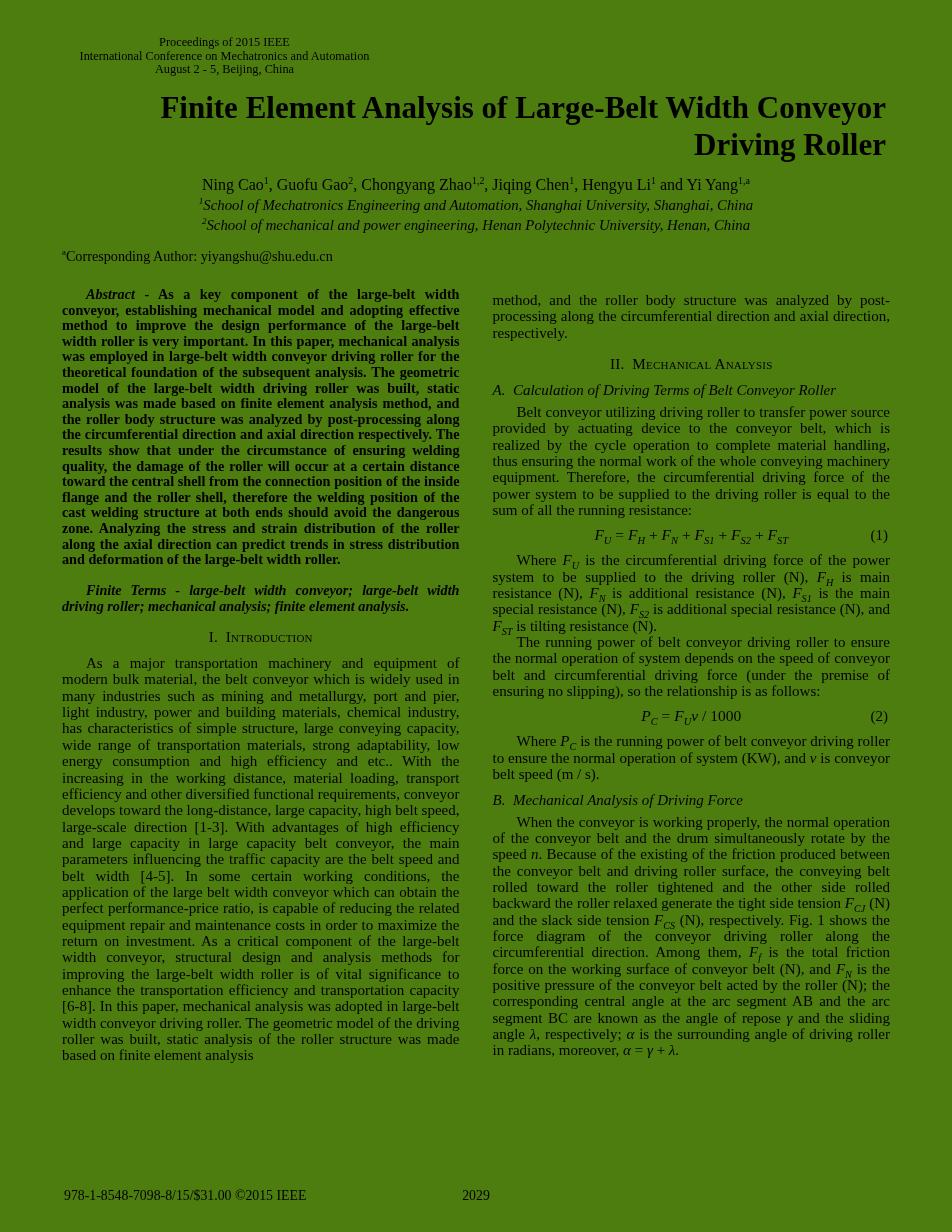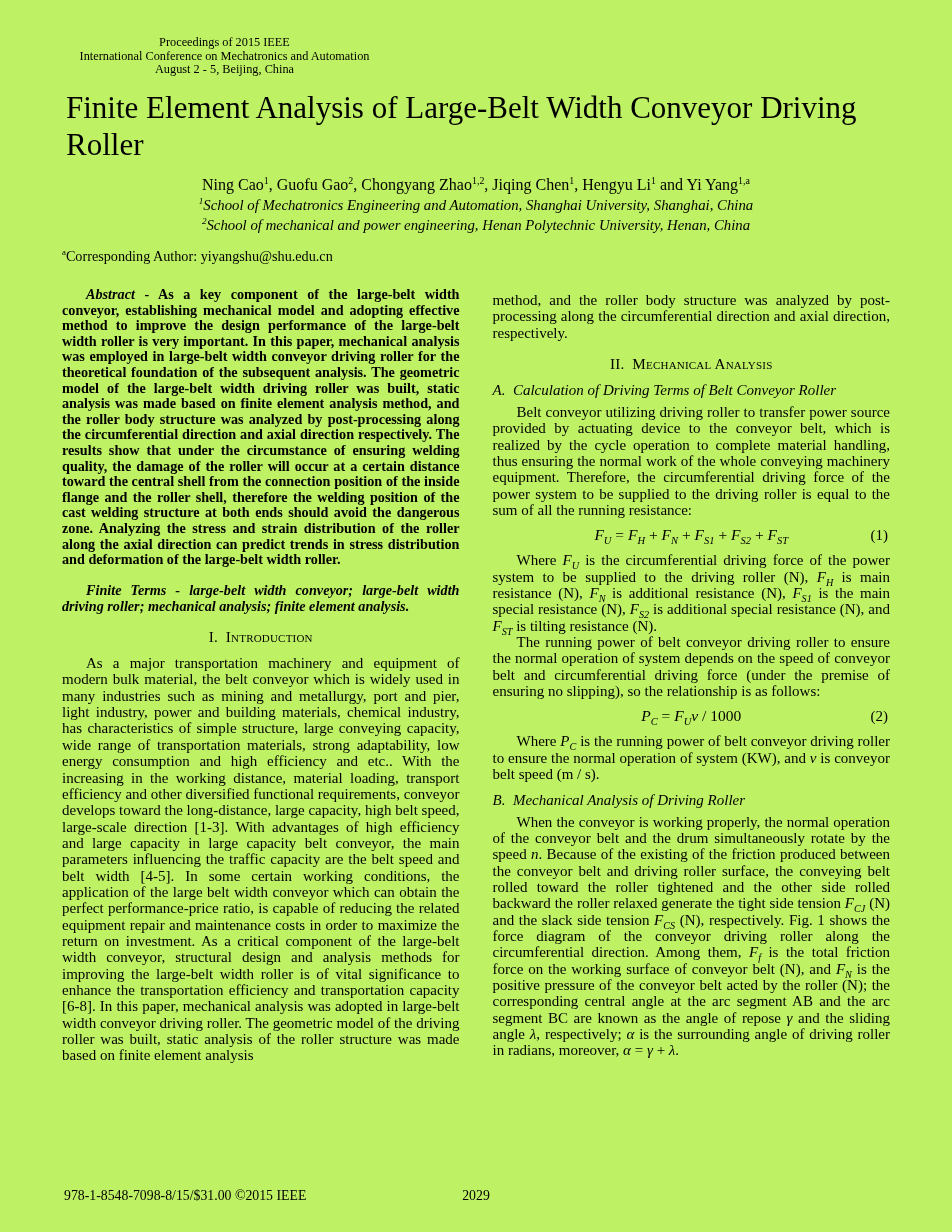--- a/index.html
+++ b/index.html
@@ -2,39 +2,39 @@
 <html><head>
 <meta charset="utf-8">
 <style>
   * { box-sizing: border-box; }
   html, body { margin: 0; padding: 0; background: #ffffff; }
   .page {
     position: relative;
     width: 952px;
     height: 1232px;
     margin: 0 auto;
-    background: #bef264;
+    background: #4d7c0f;
     color: #000000;
     font-family: "Liberation Serif", serif;
     overflow: hidden;
     padding: 36px 62px 0 62px;
   }
   .conf-header {
     width: 305px;
     margin-left: 10px;
     text-align: center;
     font-size: 12.3px;
     line-height: 1.1;
   }
   .title {
     margin: 12px auto 0 auto;
     width: 820px;
-    text-align: left;
+    text-align: right;
     font-size: 31px;
-    font-weight: 400;
+    font-weight: 700;
     line-height: 1.2;
   }
   .authors {
     margin-top: 13px;
     text-align: center;
     font-size: 16px;
   }
   .affil {
     margin-top: 3px;
     text-align: center;
@@ -151,21 +151,21 @@
         <span class="eq-body"><i>F<sub>U</sub></i> = <i>F<sub>H</sub></i> + <i>F<sub>N</sub></i> + <i>F<sub>S1</sub></i> + <i>F<sub>S2</sub></i> + <i>F<sub>ST</sub></i></span>
         <span class="eq-num">(1)</span>
       </div>
       <p class="body-para">Where <i>F<sub>U</sub></i> is the circumferential driving force of the power system to be supplied to the driving roller (N), <i>F<sub>H</sub></i> is main resistance (N), <i>F<sub>N</sub></i> is additional resistance (N), <i>F<sub>S1</sub></i> is the main special resistance (N), <i>F<sub>S2</sub></i> is additional special resistance (N), and <i>F<sub>ST</sub></i> is tilting resistance (N).</p>
       <p class="body-para">The running power of belt conveyor driving roller to ensure the normal operation of system depends on the speed of conveyor belt and circumferential driving force (under the premise of ensuring no slipping), so the relationship is as follows:</p>
       <div class="equation">
         <span class="eq-body"><i>P<sub>C</sub></i> = <i>F<sub>U</sub></i><i>ν</i> / 1000</span>
         <span class="eq-num">(2)</span>
       </div>
       <p class="body-para">Where <i>P<sub>C</sub></i> is the running power of belt conveyor driving roller to ensure the normal operation of system (KW), and <i>ν</i> is conveyor belt speed (m / s).</p>
-      <h3 class="sub-heading">B. Mechanical Analysis of Driving Roller</h3>
+      <h3 class="sub-heading">B. Mechanical Analysis of Driving Force</h3>
       <p class="body-para">When the conveyor is working properly, the normal operation of the conveyor belt and the drum simultaneously rotate by the speed <i>n</i>. Because of the existing of the friction produced between the conveyor belt and driving roller surface, the conveying belt rolled toward the roller tightened and the other side rolled backward the roller relaxed generate the tight side tension <i>F<sub>CJ</sub></i> (N) and the slack side tension <i>F<sub>CS</sub></i> (N), respectively. Fig. 1 shows the force diagram of the conveyor driving roller along the circumferential direction. Among them, <i>F<sub>f</sub></i> is the total friction force on the working surface of conveyor belt (N), and <i>F<sub>N</sub></i> is the positive pressure of the conveyor belt acted by the roller (N); the corresponding central angle at the arc segment AB and the arc segment BC are known as the angle of repose <i>γ</i> and the sliding angle <i>λ</i>, respectively; <i>α</i> is the surrounding angle of driving roller in radians, moreover, <i>α</i> = <i>γ</i> + <i>λ</i>.</p>
     </div>
 
   </div>
 
   <div class="footer">
     <span class="copyright">978-1-8548-7098-8/15/$31.00 ©2015 IEEE</span>
     <span class="page-num">2029</span>
   </div>
 

